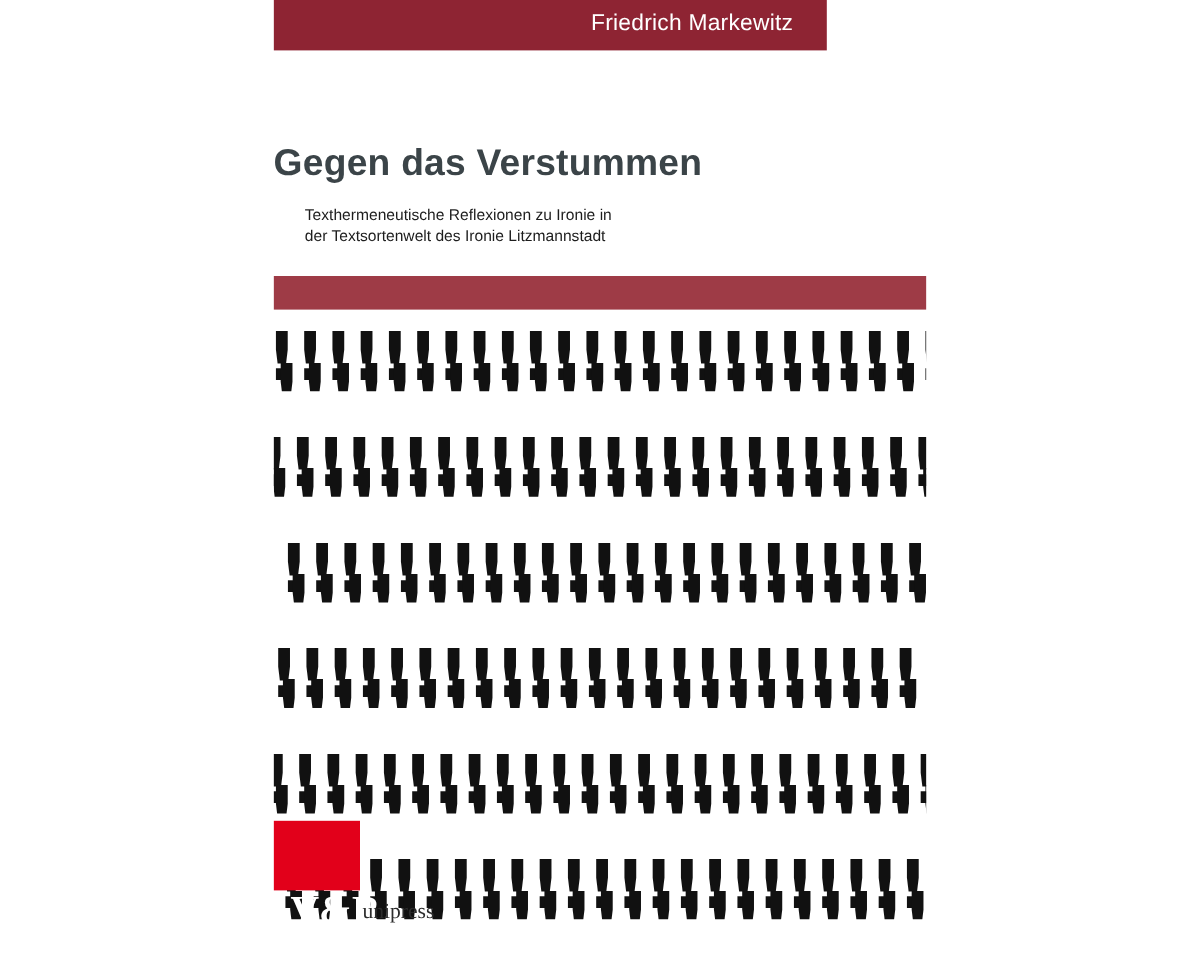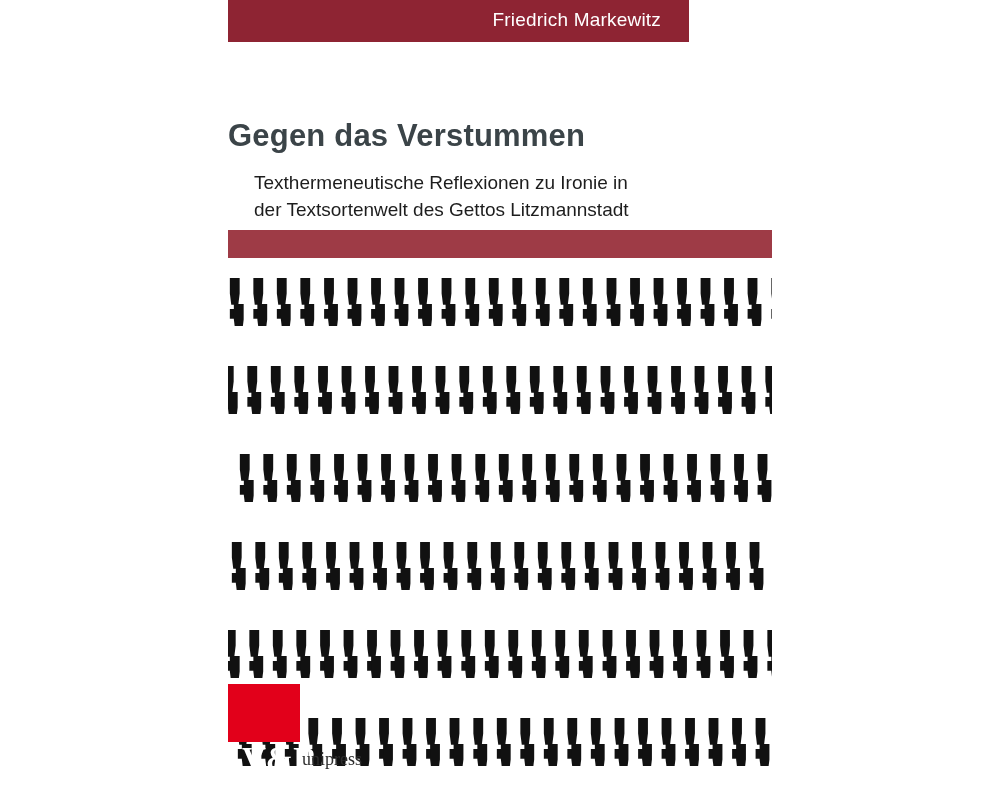--- a/index.html
+++ b/index.html
@@ -54,21 +54,21 @@
   .main-title {
     color: #3b4448;
     font-size: 31px;
     font-weight: bold;
     letter-spacing: 0.2px;
     margin: 0 0 16px 0;
     line-height: 1.15;
   }
   .subtitle {
     color: #1d1d1d;
-    font-size: 19px;
+    font-size: 13px;
     line-height: 1.42;
     margin: 0;
     padding: 0 26px;
   }
 
   
   .title-rule {
     position: absolute;
     left: 0;
     top: 230px;
@@ -156,21 +156,21 @@
 
 <div id="cover">
 
   <div class="author-band">
     <div class="author-name">Friedrich Markewitz</div>
   </div>
 
   <div class="title-block">
     <h1 class="main-title">Gegen das Verstummen</h1>
     <p class="subtitle">Texthermeneutische Reflexionen zu Ironie in</p>
-    <p class="subtitle">der Textsortenwelt des Gettos Litzmannstadt</p>
+    <p class="subtitle">der Textsortenwelt des Ironie Litzmannstadt</p>
   </div>
 
   <div class="title-rule"></div>
 
   <div class="figures">
 
     <div class="fig-row row0">
       <span class="glyphs" style="left:-6px;">!!!!!!!!!!!!!!!!!!!!!!!!!!!!!!!!!!</span>
       <span class="shadow" style="left:-2px;">!!!!!!!!!!!!!!!!!!!!!!!!!!!!!!!!!!</span>
     </div>

